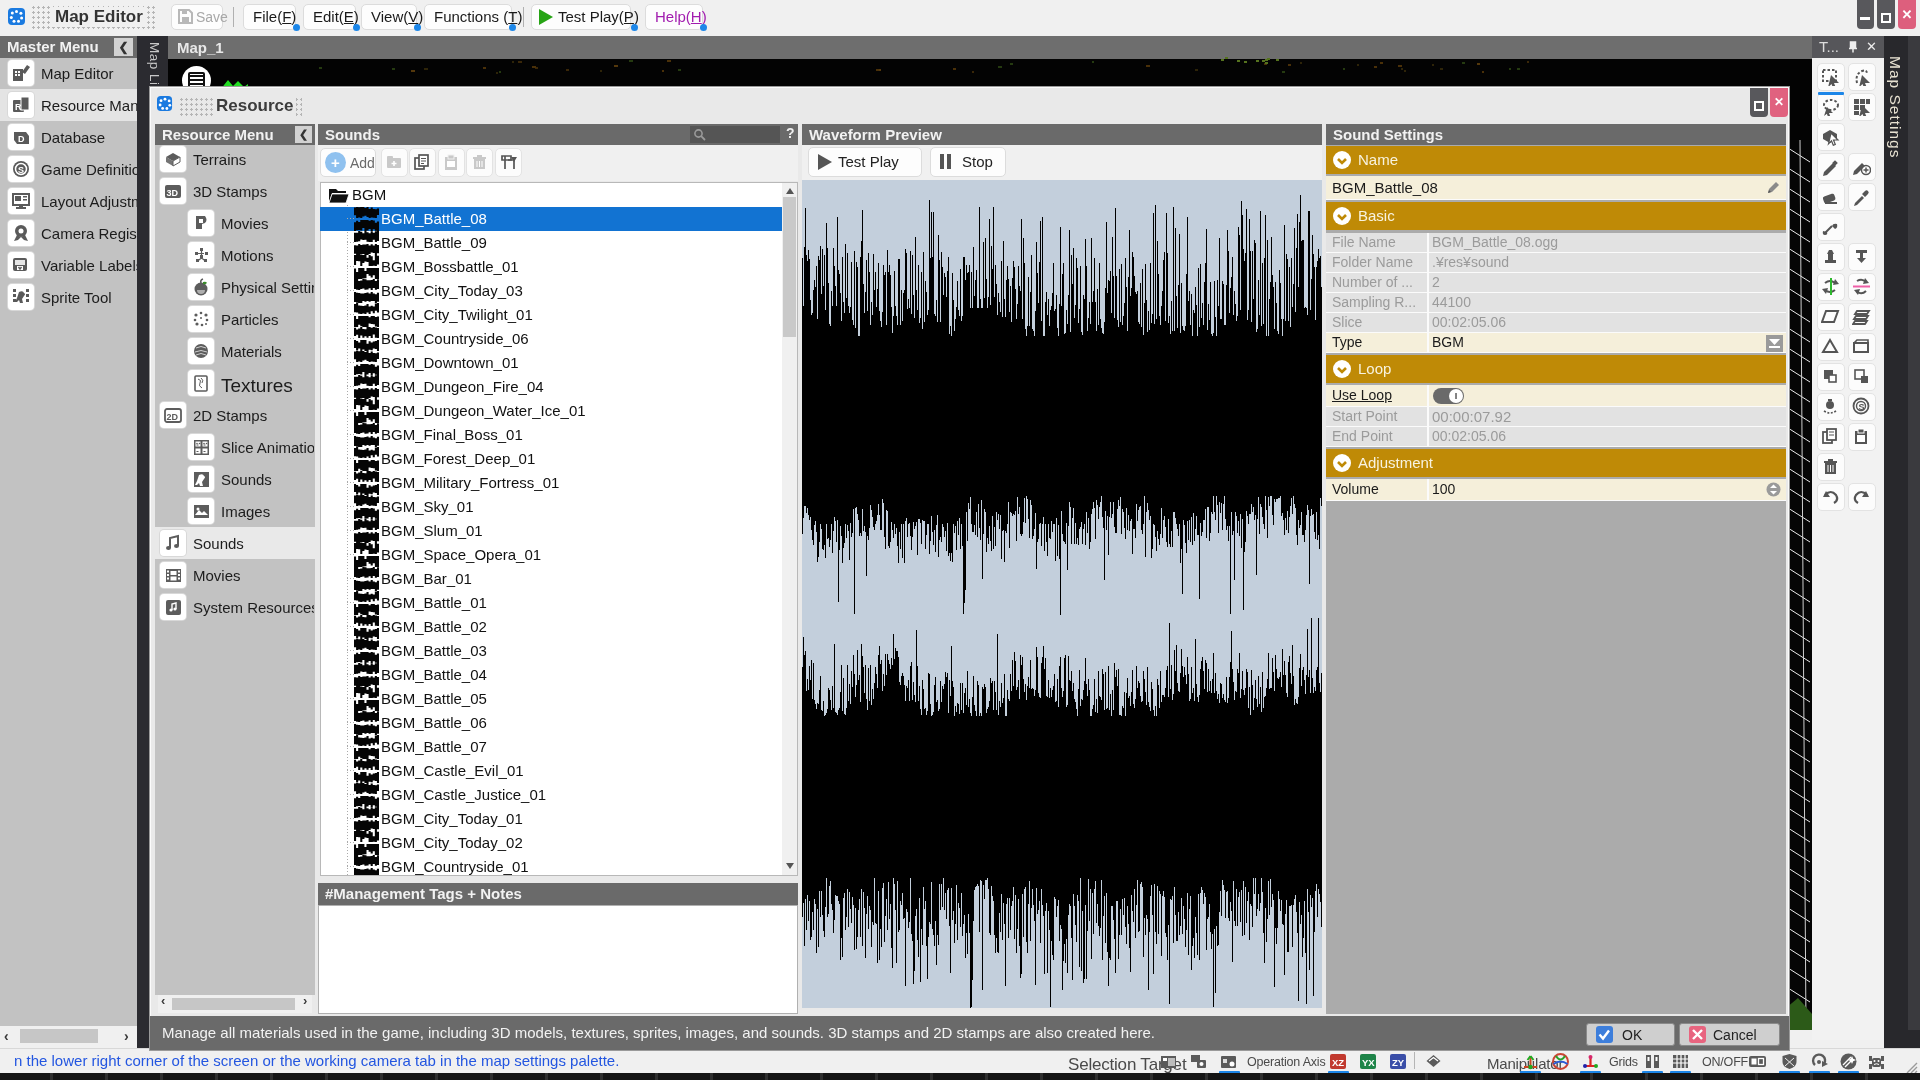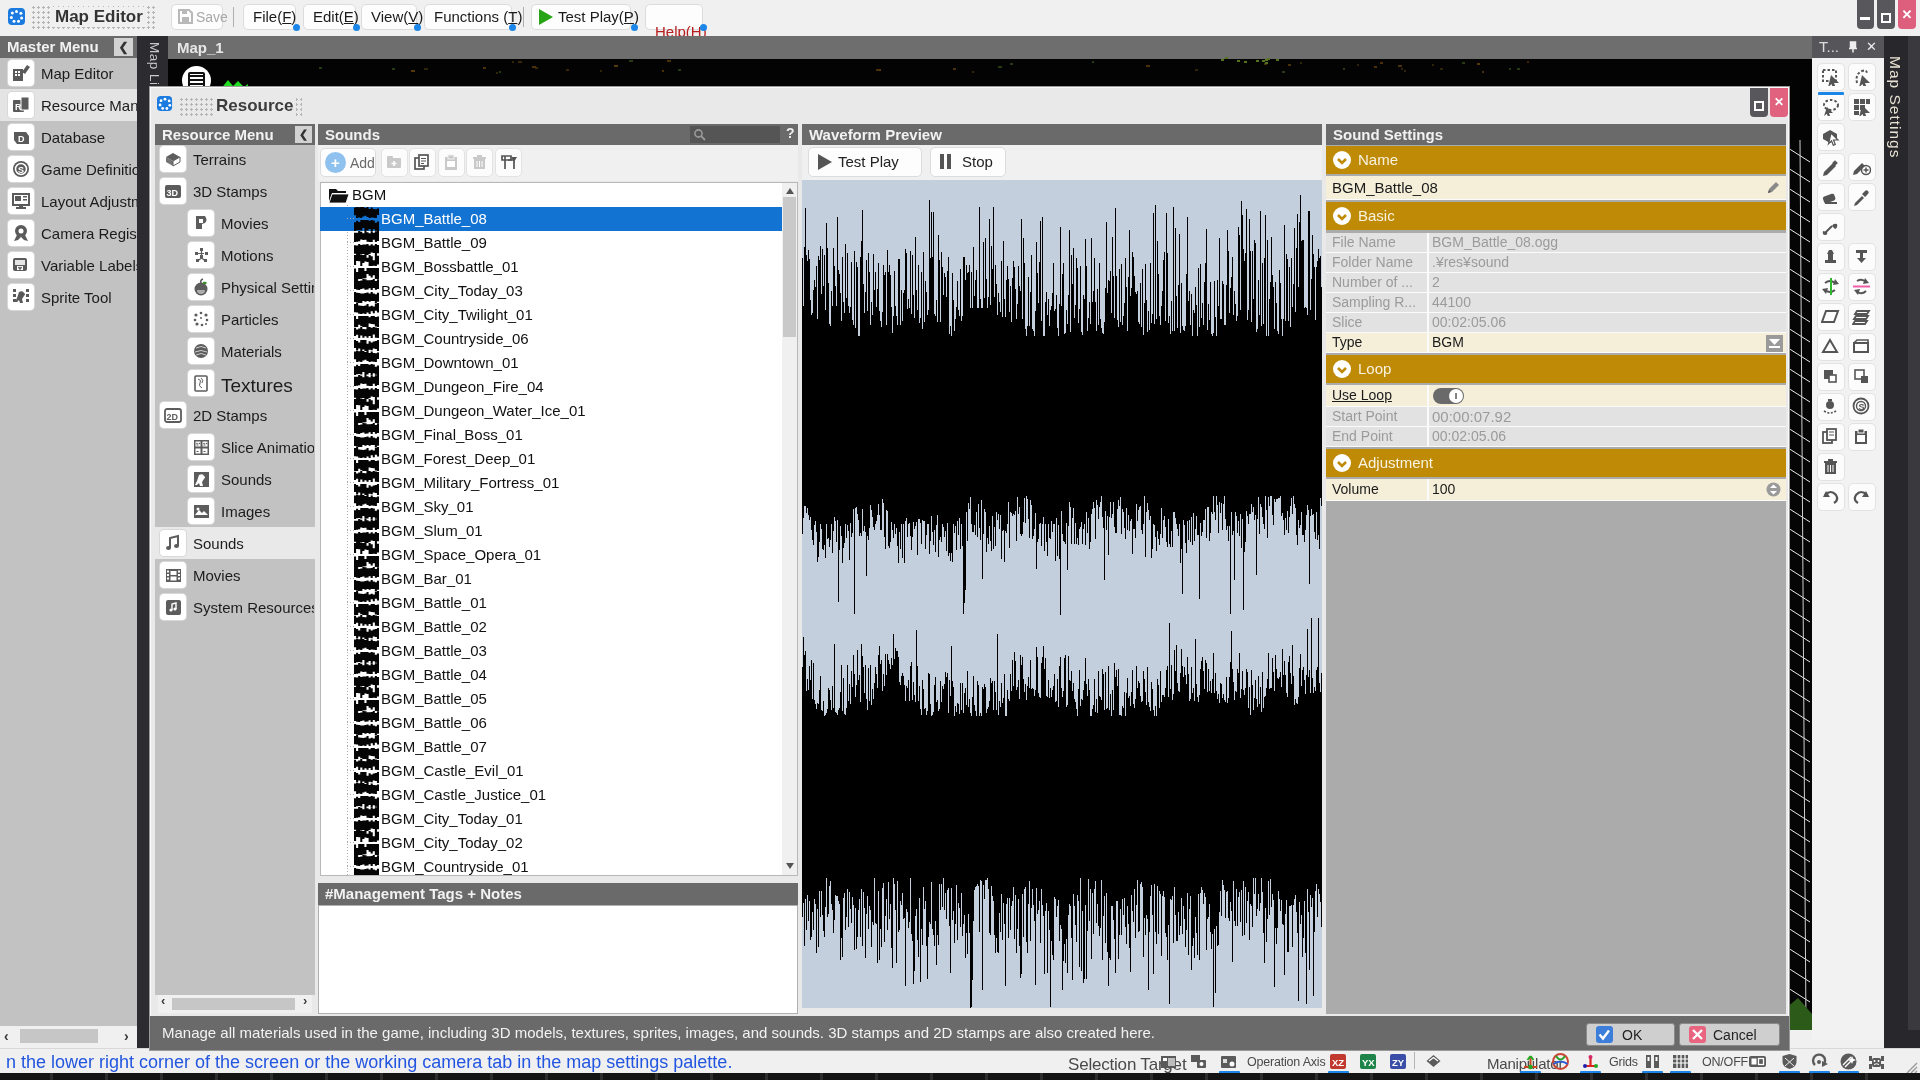--- a/index.html
+++ b/index.html
@@ -78,21 +78,21 @@
 <div style="position:absolute;left:434px;top:8px;font-size:15px;color:#1a1a1a;white-space:nowrap">Functions (<u>T</u>)</div>
 <div style="position:absolute;left:509px;top:24px;width:7px;height:7px;border-radius:50%;background:#1c86e8"></div>
 <div style="position:absolute;left:523px;top:7px;width:1px;height:20px;background:#b0b0b0"></div>
 <div class="btnw" style="left:531px;top:4px;width:100px;height:26px"></div>
 <svg class="ab" style="left:538px;top:9px" width="15" height="16" viewBox="0 0 15 16">
     <polygon points="1,0 15,8 1,16" fill="#27a415"></polygon>
   </svg>
 <div style="position:absolute;left:558px;top:8px;font-size:15px;color:#1a1a1a;white-space:nowrap">Test Play(<u>P</u>)</div>
 <div style="position:absolute;left:631px;top:24px;width:7px;height:7px;border-radius:50%;background:#1c86e8"></div>
 <div class="btnw" style="left:645px;top:4px;width:58px;height:26px"></div>
-<div style="position:absolute;left:655px;top:23px;font-size:15px;color:#b91c1c;white-space:nowrap">Help(<u>H</u>)</div>
+<div style="position:absolute;left:655px;top:8px;font-size:15px;color:#a21caf;white-space:nowrap">Help(<u>H</u>)</div>
 <div style="position:absolute;left:700px;top:24px;width:7px;height:7px;border-radius:50%;background:#1c86e8"></div>
 <div style="position:absolute;left:1857px;top:0;width:17px;height:29px;background:#58585c;border-radius:0 0 4px 4px"></div>
 <div style="position:absolute;left:1860px;top:17px;width:10px;height:3px;background:#fff"></div>
 <div style="position:absolute;left:1877px;top:0;width:18px;height:29px;background:#58585c;border-radius:0 0 4px 4px"></div>
 <div style="position:absolute;left:1881px;top:13px;width:10px;height:10px;border:2px solid #fff"></div>
 <div style="position:absolute;left:1898px;top:0;width:18px;height:29px;background:#dd5f7d;border-radius:0 0 4px 4px;color:#fff;font-weight:bold;font-size:13px;text-align:center;line-height:29px">✕</div>
 <div style="position:absolute;left:0;top:36px;width:137px;height:990px;background:#c2c2c2"></div>
 <div class="hdr" style="left:0;top:36px;width:137px;height:22px">Master Menu</div>
 <div style="position:absolute;left:114px;top:38px;width:19px;height:18px;background:#d2d2d2;color:#333;font-size:12px;font-weight:bold;text-align:center;line-height:18px">❮</div>
 <div class="tile" style="left:8px;top:60px"></div>
@@ -454,21 +454,21 @@
     <path d="M4 8 q6 -6 11 0 q3 5 -2 8" fill="none" stroke="#555" stroke-width="2.2"></path>
     <polygon points="2,10 9,10 5,4" fill="#555"></polygon>
   </svg>
 <div class="tbtn" style="left:1848px;top:483px"></div>
 <svg class="ab" style="left:1852px;top:487px" width="19" height="19" viewBox="0 0 19 19">
     <path d="M15 8 q-6 -6 -11 0 q-3 5 2 8" fill="none" stroke="#555" stroke-width="2.2"></path>
     <polygon points="17,10 10,10 14,4" fill="#555"></polygon>
   </svg>
 <div class="ublue" style="left:1818px;top:92px;width:26px"></div>
 <div style="position:absolute;left:0;top:1048px;width:1920px;height:25px;background:#f0f0f0;border-top:1px solid #d8d8d8"></div>
-<div style="position:absolute;left:6px;top:1052px;font-size:18px;color:#2356e0;white-space:nowrap">n the lower right corner of the screen or the working camera tab in the map settings palette.</div>
+<div style="position:absolute;left:14px;top:1052px;font-size:15px;color:#2356e0;white-space:nowrap">n the lower right corner of the screen or the working camera tab in the map settings palette.</div>
 <div style="position:absolute;left:1068px;top:1055px;font-size:17px;color:#4a4a4a;white-space:nowrap;letter-spacing:-0.2px">Selection Target</div>
 <svg class="ab" style="left:1160px;top:1052px" width="19" height="19" viewBox="0 0 19 19">
     <rect x="1" y="4" width="15" height="12" fill="#5a5a5a"></rect>
     <rect x="3" y="6" width="4" height="3" fill="#fff"></rect>
     <rect x="8" y="6" width="7" height="8" fill="#fff" opacity="0.6"></rect>
   </svg>
 <svg class="ab" style="left:1190px;top:1052px" width="19" height="19" viewBox="0 0 19 19">
     <rect x="1" y="3" width="9" height="7" fill="#5a5a5a"></rect>
     <rect x="7" y="8" width="9" height="8" rx="1" fill="#5a5a5a"></rect>
     <circle cx="11.5" cy="12" r="2" fill="#fff"></circle>

